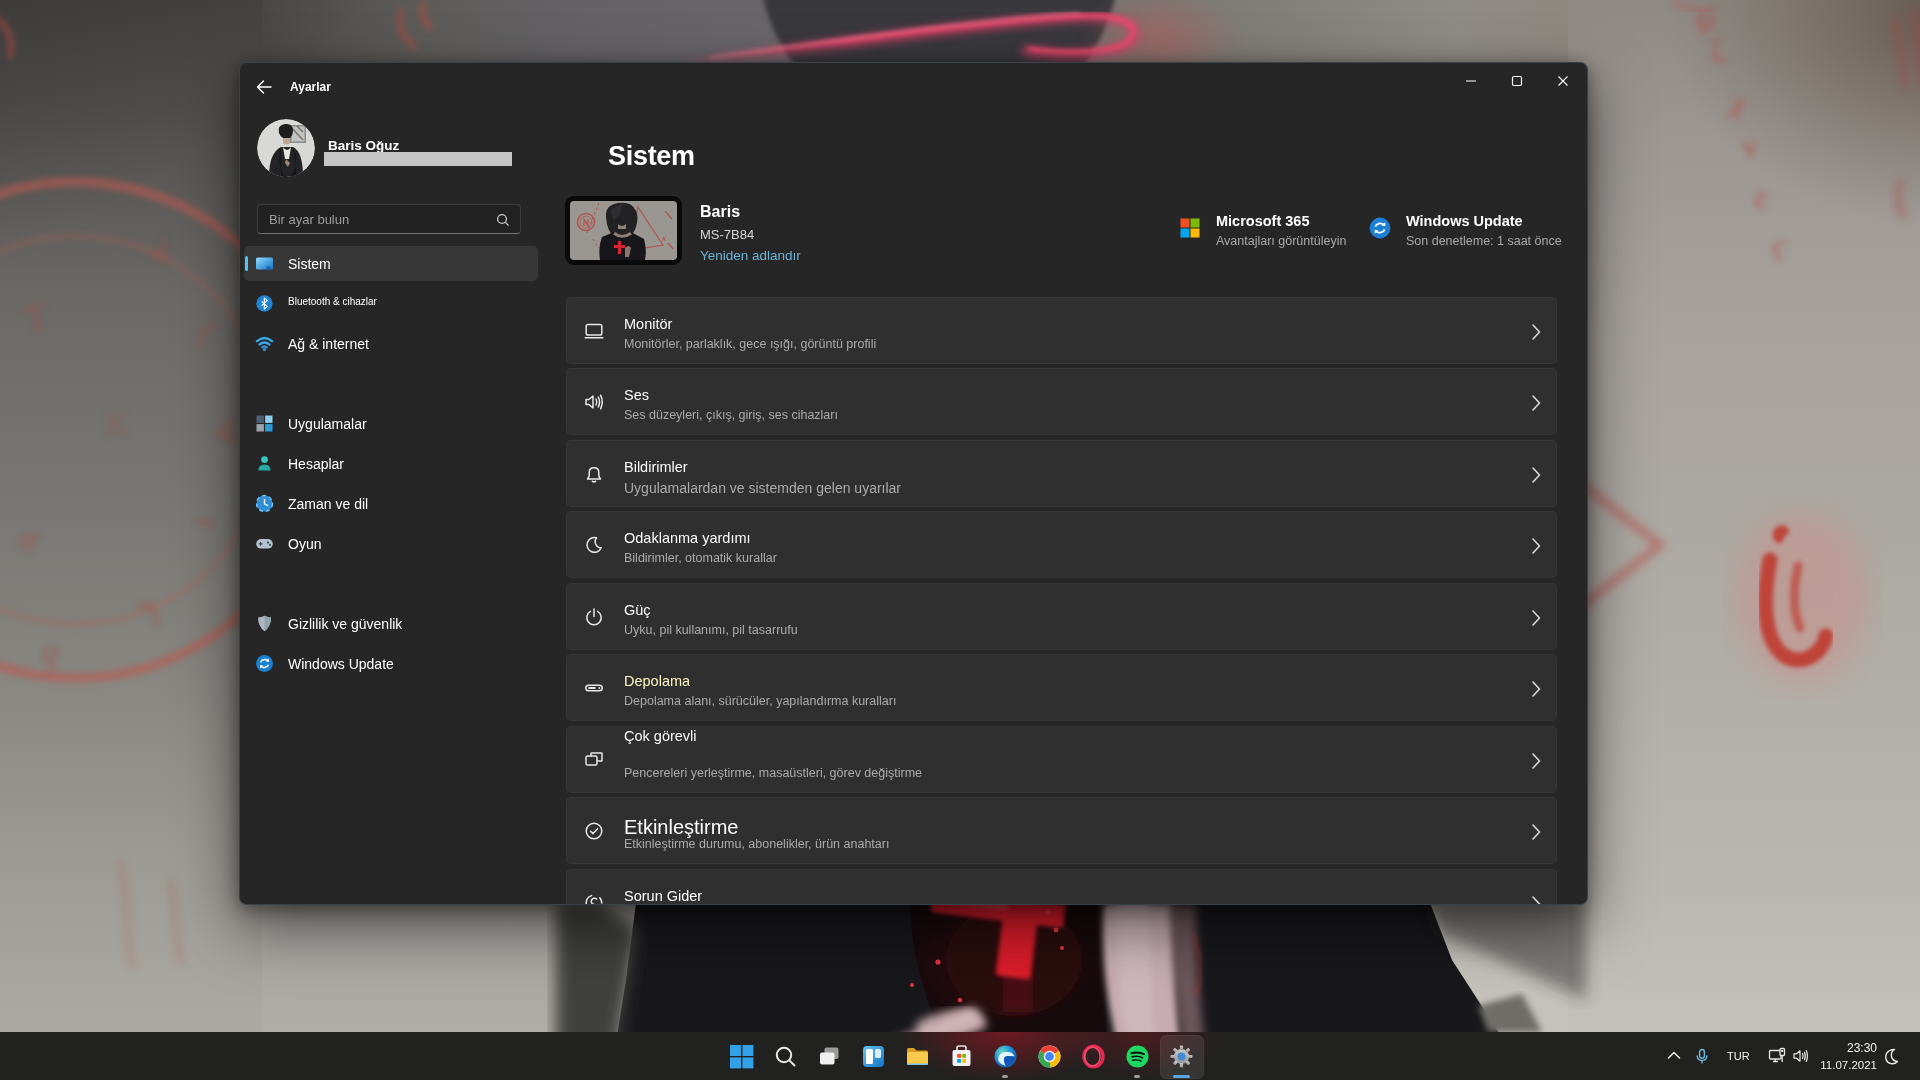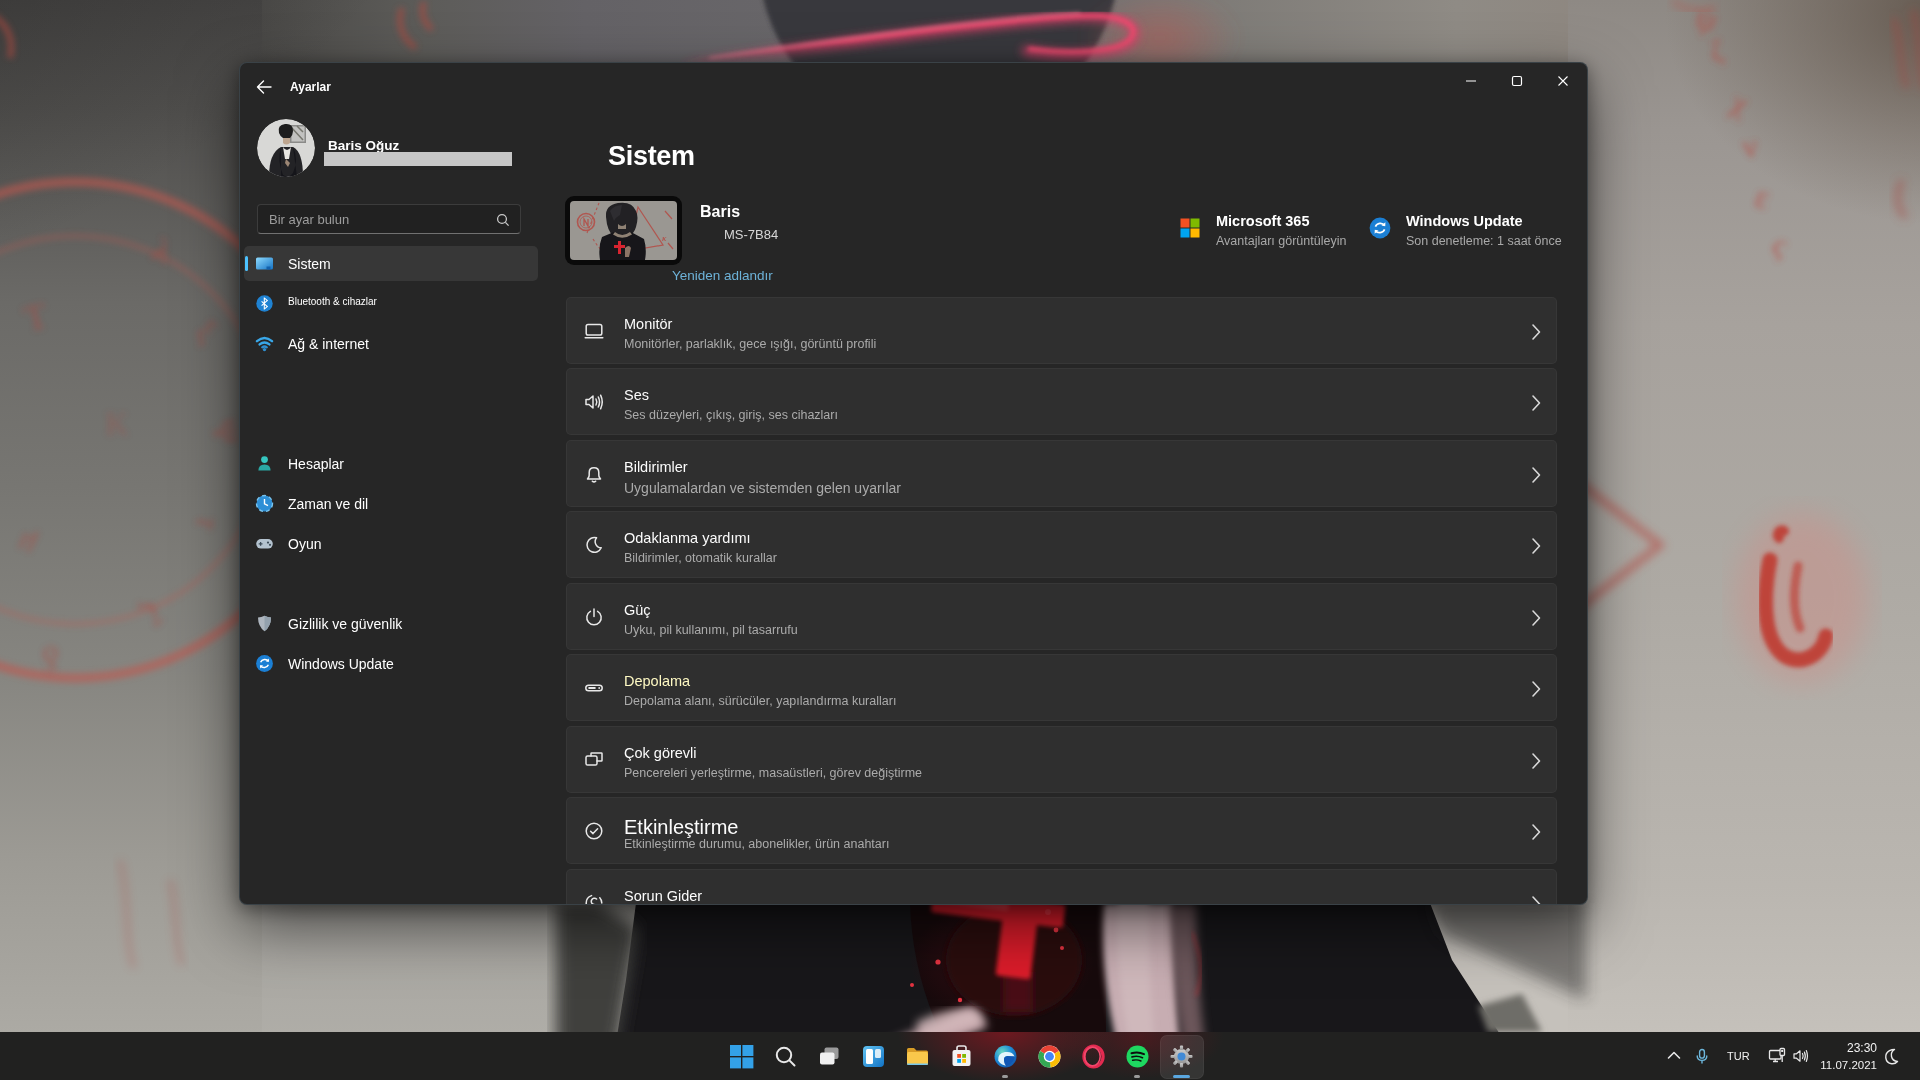--- a/index.html
+++ b/index.html
@@ -271,20 +271,29 @@
       </div>
 <div style="position:absolute;left:4px;top:263px;width:294px;height:35px;border-radius:5px;">
 <div style="position:absolute;left:11px;top:8px;width:19px;height:19px;"><svg width="19" height="19" viewBox="0 0 19 19" style="">
             <path d="M2 7.2 Q9.5 0.8 17 7.2" stroke="#39a7e8" stroke-width="2.4" fill="none" stroke-linecap="round"></path>
             <path d="M4.6 10.4 Q9.5 6.4 14.4 10.4" stroke="#39a7e8" stroke-width="2.4" fill="none" stroke-linecap="round"></path>
             <path d="M7.2 13.4 Q9.5 11.6 11.8 13.4" stroke="#2f8fd0" stroke-width="2.2" fill="none" stroke-linecap="round"></path>
             <circle cx="9.5" cy="15.6" r="1.7" fill="#2f8fd0"></circle>
           </svg></div>
 <div style="position:absolute;left:44px;top:9.5px;font-size:14px;color:#fff;">Ağ &amp; internet</div>
       </div>
+<div style="position:absolute;left:4px;top:343px;width:294px;height:35px;border-radius:5px;">
+<div style="position:absolute;left:11px;top:8px;width:19px;height:19px;"><svg width="19" height="19" viewBox="0 0 19 19" style="">
+            <rect x="1.5" y="1.5" width="7.4" height="7.4" fill="#4d5f70"></rect>
+            <rect x="10.1" y="1.5" width="7.4" height="7.4" fill="#8bd0f2"></rect>
+            <rect x="1.5" y="10.1" width="7.4" height="7.4" fill="#9aa4ae"></rect>
+            <rect x="10.1" y="10.1" width="7.4" height="7.4" fill="#2a9bd8"></rect>
+          </svg></div>
+<div style="position:absolute;left:44px;top:9.5px;font-size:14px;color:#fff;">Uygulamalar</div>
+      </div>
 <div style="position:absolute;left:4px;top:383px;width:294px;height:35px;border-radius:5px;">
 <div style="position:absolute;left:11px;top:8px;width:19px;height:19px;"><svg width="19" height="19" viewBox="0 0 19 19" style="">
             <circle cx="9.5" cy="5.6" r="3.4" fill="#35c6c0"></circle>
             <path d="M3.4 16.6 Q3.4 10.6 9.5 10.6 Q15.6 10.6 15.6 16.6 Z" fill="#2aa8a4"></path>
           </svg></div>
 <div style="position:absolute;left:44px;top:9.5px;font-size:14px;color:#fff;">Hesaplar</div>
       </div>
 <div style="position:absolute;left:4px;top:423px;width:294px;height:35px;border-radius:5px;">
 <div style="position:absolute;left:11px;top:8px;width:19px;height:19px;"><svg width="19" height="19" viewBox="0 0 19 19" style="">
             <circle cx="9.5" cy="9.5" r="8" fill="#2e8fd6"></circle>
@@ -337,22 +346,22 @@
 <path d="M36 16 Q35 4 48 2 Q62 0 66 10 Q69 16 66 26 Q64 33 58 36 L44 36 Q37 30 36 16 Z" fill="#222124"></path>
 <path d="M48 23 Q52 27 56 23 L56 28 L48 28 Z" fill="#8f8274"></path>
 <path d="M44 31 Q52 38 61 31 L74 38 Q77 48 75 59 L30 59 Q28 46 32 36 Z" fill="#17161a"></path>
 <path d="M45 31 Q52 37 60 31 L62 33.5 Q52 40 43 33.5 Z" fill="#8f8274"></path>
 <path d="M40 10 Q44 4 52 4 L50 14 Q46 16 44 20 Z" fill="#2e2d31"></path>
 <rect x="48" y="40" width="3" height="13" fill="#d82430"></rect>
           <rect x="44" y="44" width="11" height="3" fill="#d82430"></rect>
 <path d="M55 47 Q59 43 61 47 L59 56 L55 56 Z" fill="#8c7466"></path>
         </svg></div>
   <div style="position:absolute;left:460px;top:140px;font-size:16px;font-weight:bold;color:#fff;">Baris</div>
-  <div style="position:absolute;left:484px;top:164px;font-size:13px;color:#d6d6d6;">MS-7B84</div>
-  <div style="position:absolute;left:432px;top:185px;font-size:13.5px;color:#6db2d8;margin-top:20px;">Yeniden adlandır</div>
+  <div style="position:absolute;left:460px;top:164px;font-size:13px;color:#d6d6d6;">MS-7B84</div>
+  <div style="position:absolute;left:460px;top:185px;font-size:13.5px;color:#6db2d8;">Yeniden adlandır</div>
 
   <div style="position:absolute;left:940px;top:155px;width:20px;height:20px;"><svg width="20" height="20" viewBox="0 0 20 20" style="">
           <rect x="0.5" y="0.5" width="9" height="9" fill="#f25022"></rect>
           <rect x="10.5" y="0.5" width="9" height="9" fill="#7fba00"></rect>
           <rect x="0.5" y="10.5" width="9" height="9" fill="#00a4ef"></rect>
           <rect x="10.5" y="10.5" width="9" height="9" fill="#ffb900"></rect>
         </svg></div>
   <div style="position:absolute;left:976px;top:150px;font-size:14.5px;font-weight:bold;color:#fff;">Microsoft 365</div>
   <div style="position:absolute;left:976px;top:171px;font-size:12.5px;color:#a9a9a9;">Avantajları görüntüleyin</div>
 
@@ -432,21 +441,21 @@
 <div style="position:absolute;left:57px;top:39px;font-size:12.5px;color:#ababab;">Depolama alanı, sürücüler, yapılandırma kuralları</div>
 <div style="position:absolute;right:14px;top:23px;"><svg width="12" height="22" viewBox="0 0 12 22" style="">
             <path d="M3 4 L9.5 11 L3 18" stroke="#d8d8d8" stroke-width="1.6" fill="none" stroke-linecap="round" stroke-linejoin="round"></path>
           </svg></div>
       </div>
 <div class="row" style="top:662.5px;">
 <div style="position:absolute;left:15.5px;top:22px;width:22px;height:22px;"><svg width="22" height="22" viewBox="0 0 22 22" style="">
             <rect x="3" y="7" width="11" height="9" rx="1.6" stroke="#e8e8e8" stroke-width="1.5" fill="none" stroke-linecap="round" stroke-linejoin="round"></rect>
             <path d="M8 7 L8 4.6 Q8 4 8.6 4 L18.4 4 Q19 4 19 4.6 L19 11.4 Q19 12 18.4 12 L14 12" stroke="#e8e8e8" stroke-width="1.5" fill="none" stroke-linecap="round" stroke-linejoin="round"></path>
           </svg></div>
-<div style="position:absolute;left:57px;top:18px;font-size:14.5px;color:#fcfcfc;">Çok görevli</div>
+<div style="position:absolute;left:57px;top:1px;font-size:14.5px;color:#fcfcfc;">Çok görevli</div>
 <div style="position:absolute;left:57px;top:39px;font-size:12.5px;color:#ababab;">Pencereleri yerleştirme, masaüstleri, görev değiştirme</div>
 <div style="position:absolute;right:14px;top:23px;"><svg width="12" height="22" viewBox="0 0 12 22" style="">
             <path d="M3 4 L9.5 11 L3 18" stroke="#d8d8d8" stroke-width="1.6" fill="none" stroke-linecap="round" stroke-linejoin="round"></path>
           </svg></div>
       </div>
 <div class="row" style="top:734.0px;">
 <div style="position:absolute;left:15.5px;top:22px;width:22px;height:22px;"><svg width="22" height="22" viewBox="0 0 22 22" style="">
             <circle cx="11" cy="11" r="7.8" stroke="#e8e8e8" stroke-width="1.5" fill="none" stroke-linecap="round" stroke-linejoin="round"></circle>
             <path d="M7.6 11.2 L10 13.6 L14.6 8.8" stroke="#e8e8e8" stroke-width="1.5" fill="none" stroke-linecap="round" stroke-linejoin="round"></path>
           </svg></div>

